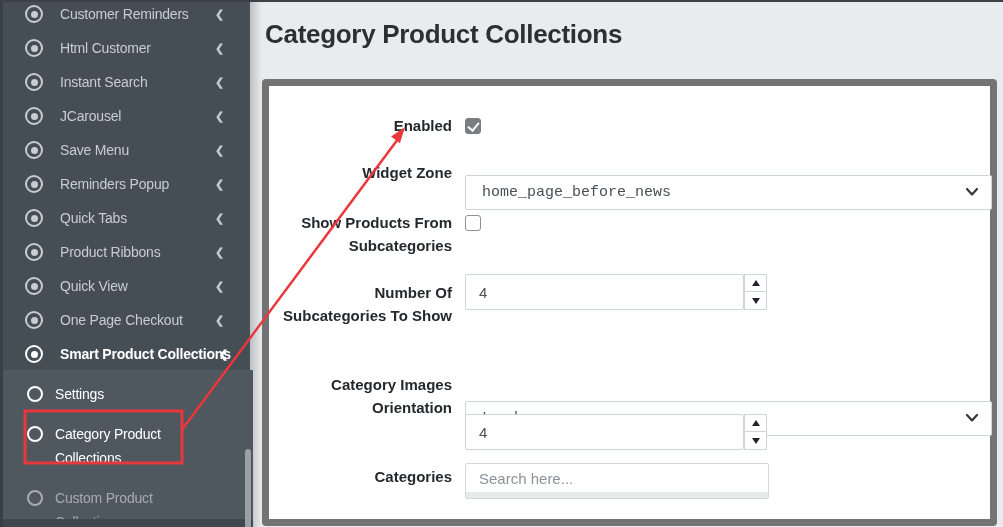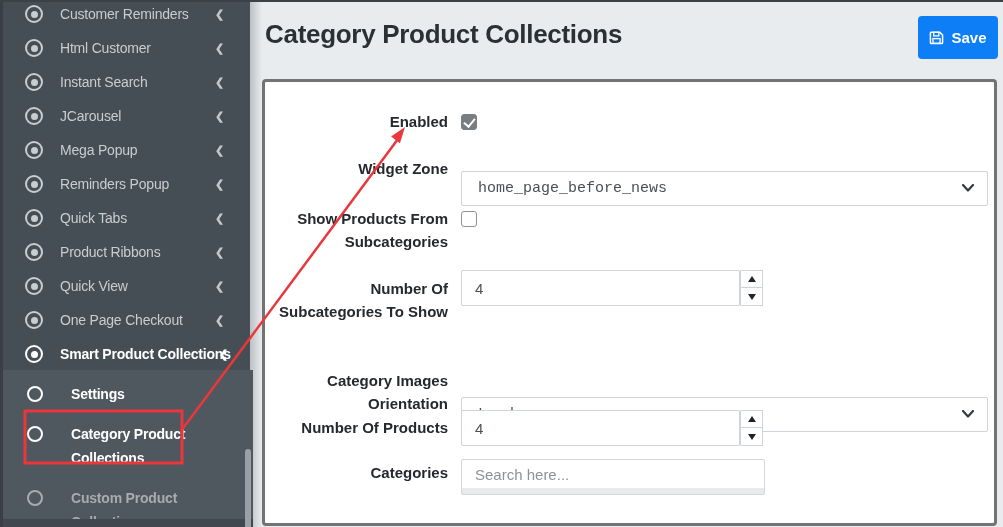--- a/index.html
+++ b/index.html
@@ -18,41 +18,41 @@
   .menu-item .dot-circle::after { content:""; position:absolute; left:50%; top:50%;
     width:7px; height:7px; margin:-3.5px 0 0 -3.5px; border-radius:50%; background:currentColor; }
   .menu-item .lbl { margin-left:17px; white-space:nowrap; }
   .menu-item .chev { position:absolute; right:26px; font-size:11px; font-weight:bold; color:#c3c8cc; }
   .menu-item.active { color:#ffffff; font-weight:bold; }
   .menu-item.active .chev { color:#ffffff; right:22px; }
 
   .submenu { position:absolute; left:0; top:368px; width:250px; height:149px;
     background:#4f575f; padding-top:4px; }
   .sub-item { display:flex; padding:8px 14px 8px 24px; color:#ffffff; font-size:14px;
-    font-weight:bold; line-height:24px; cursor:pointer; letter-spacing:-0.2px;gap:16px; }
+    font-weight:normal; line-height:24px; cursor:pointer; letter-spacing:-0.2px; }
   .sub-item .circle { width:16px; height:16px; border:2px solid currentColor; border-radius:50%;
     flex:0 0 16px; margin-top:4px; }
   .sub-item .lbl { margin-left:12px; max-width:150px; }
   .sub-item.muted { color:#a6acb1; }
   .sidebar-bottom { position:absolute; left:0; top:517px; width:250px; height:10px; background:#40474e; }
   .scroll-thumb { position:absolute; left:242px; top:447px; width:6px; height:80px;
     background:#9aa0a5; border-radius:3px 3px 0 0; z-index:3; cursor:pointer; }
 
   
   .content { position:absolute; left:250px; top:0; width:753px; height:527px; background:#e9ecef; }
   .content::before { content:""; position:absolute; left:0; top:0; width:12px; height:527px;
     background:linear-gradient(to right, rgba(73,80,87,0.28), rgba(73,80,87,0)); pointer-events:none; }
   .page-title { position:absolute; left:15px; top:17px; font-size:26px; font-weight:600;
     color:#2b3035; letter-spacing:-0.3px; }
   .save-btn { position:absolute; right:5px; top:14px; width:80px; height:43px;
     background:#0d7ef5; border:none; border-radius:4px; color:#fff; font-size:15px; font-weight:600;
     display:flex; align-items:center; justify-content:center; gap:7px; cursor:pointer;
     font-family:"Liberation Sans", sans-serif; }
   .panel { position:absolute; left:12px; top:77px; width:735px; height:447px;
-    background:#ffffff; border:3px solid #737373; border-radius:4px; }
+    background:#ffffff; border:7px solid #737373; border-radius:4px; }
 
   
   .f-label { position:absolute; left:0; width:183px; text-align:right; font-size:15px;
     font-weight:bold; color:#25292e; line-height:23px; }
   .ctl { position:absolute; left:196px;font-family:Liberation Mono, monospace; }
   .checkbox { width:16px; height:16px; border-radius:3px; display:inline-block; cursor:pointer; }
   .checkbox.unchecked { background:#fff; border:1.5px solid #8e9296; }
   .checkbox.checked { background:#797e83; border:1.5px solid #797e83; position:relative; }
   .checkbox.checked::after { content:""; position:absolute; left:4px; top:1px; width:5px; height:9px;
     border:solid #fff; border-width:0 2px 2px 0; transform:rotate(40deg); }
@@ -108,21 +108,21 @@
         <span class="lbl">Instant Search</span>
         <span class="chev">❮</span>
       </div>
       <div class="menu-item">
         <span class="dot-circle"></span>
         <span class="lbl">JCarousel</span>
         <span class="chev">❮</span>
       </div>
       <div class="menu-item">
         <span class="dot-circle"></span>
-        <span class="lbl">Mega Popup</span>
+        <span class="lbl">Save Menu</span>
         <span class="chev">❮</span>
       </div>
       <div class="menu-item">
         <span class="dot-circle"></span>
         <span class="lbl">Reminders Popup</span>
         <span class="chev">❮</span>
       </div>
       <div class="menu-item">
         <span class="dot-circle"></span>
         <span class="lbl">Quick Tabs</span>
@@ -163,28 +163,20 @@
         <span class="circle"></span>
         <span class="lbl">Custom Product Collections</span>
       </div>
     </div>
     <div class="sidebar-bottom"></div>
     <div class="scroll-thumb"></div>
   </div>
 
   <div class="content">
     <div class="page-title">Category Product Collections</div>
-    <button class="save-btn">
-      <svg width="15" height="15" viewBox="0 0 16 16" fill="none">
-        <path d="M1.5 2.5 h10 l3 3 v8 a1 1 0 0 1 -1 1 h-11 a1 1 0 0 1 -1 -1 v-10 a1 1 0 0 1 1 -1 z" stroke="#ffffff" stroke-width="1.6"></path>
-        <rect x="5" y="2.5" width="5.5" height="3.8" stroke="#ffffff" stroke-width="1.4"></rect>
-        <rect x="4.2" y="9.2" width="7.6" height="5" stroke="#ffffff" stroke-width="1.4"></rect>
-      </svg>
-      <span>Save</span>
-    </button>
 
     <div class="panel">
 
       <div class="f-label r1l">Enabled</div>
       <span class="ctl r1c checkbox checked"></span>
 
       <div class="f-label r2l">Widget Zone</div>
       <div class="ctl r2c select">
         <span>home_page_before_news</span>
         <svg class="chevron-down" width="12" height="8" viewBox="0 0 12 8">
@@ -207,21 +199,20 @@
       </div>
 
       <div class="f-label r5l">Category Images Orientation</div>
       <div class="ctl r5c select">
         <span>Landscape</span>
         <svg class="chevron-down" width="12" height="8" viewBox="0 0 12 8">
           <polyline points="1,1 6,6.5 11,1" fill="none" stroke="#343a40" stroke-width="2.2" stroke-linecap="round" stroke-linejoin="round"></polyline>
         </svg>
       </div>
 
-      <div class="f-label r6l">Number Of Products</div>
       <input class="ctl r6c num-input" type="text" value="4" style="">
       <div class="spinner r6s">
         <button class="spin-btn">
             <span class="tri-up"></span>
           </button>
         <button class="spin-btn">
             <span class="tri-down"></span>
           </button>
       </div>
 

